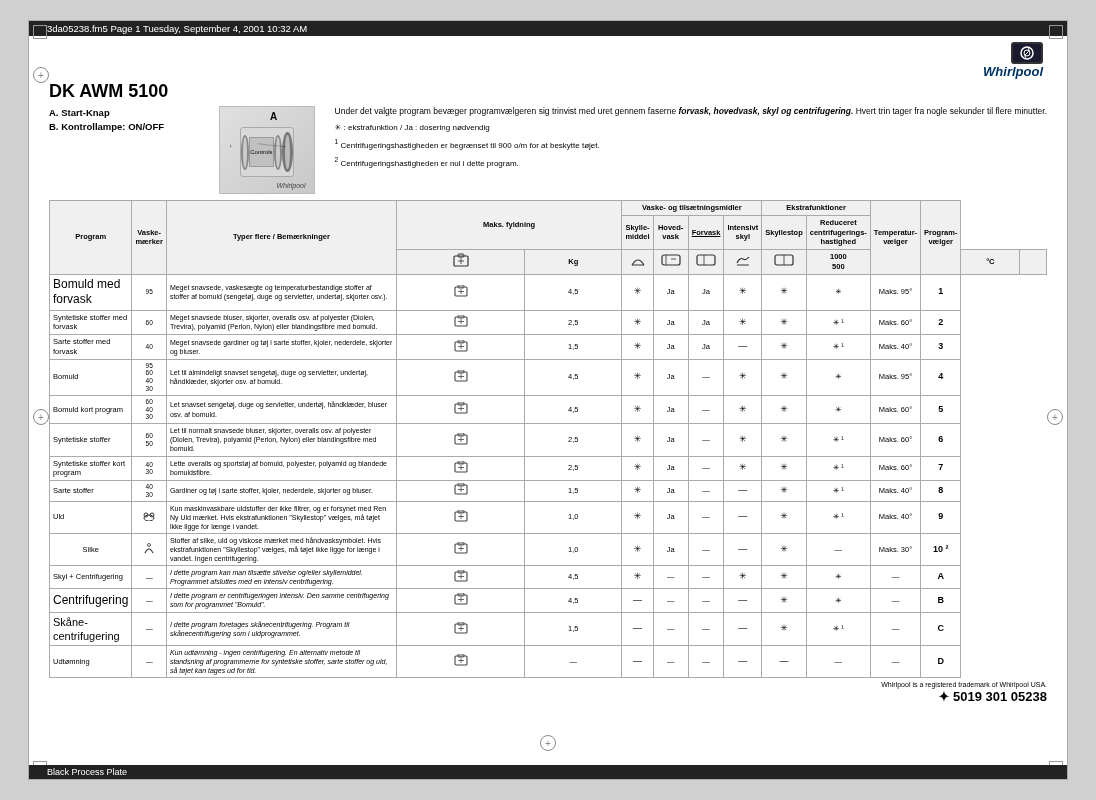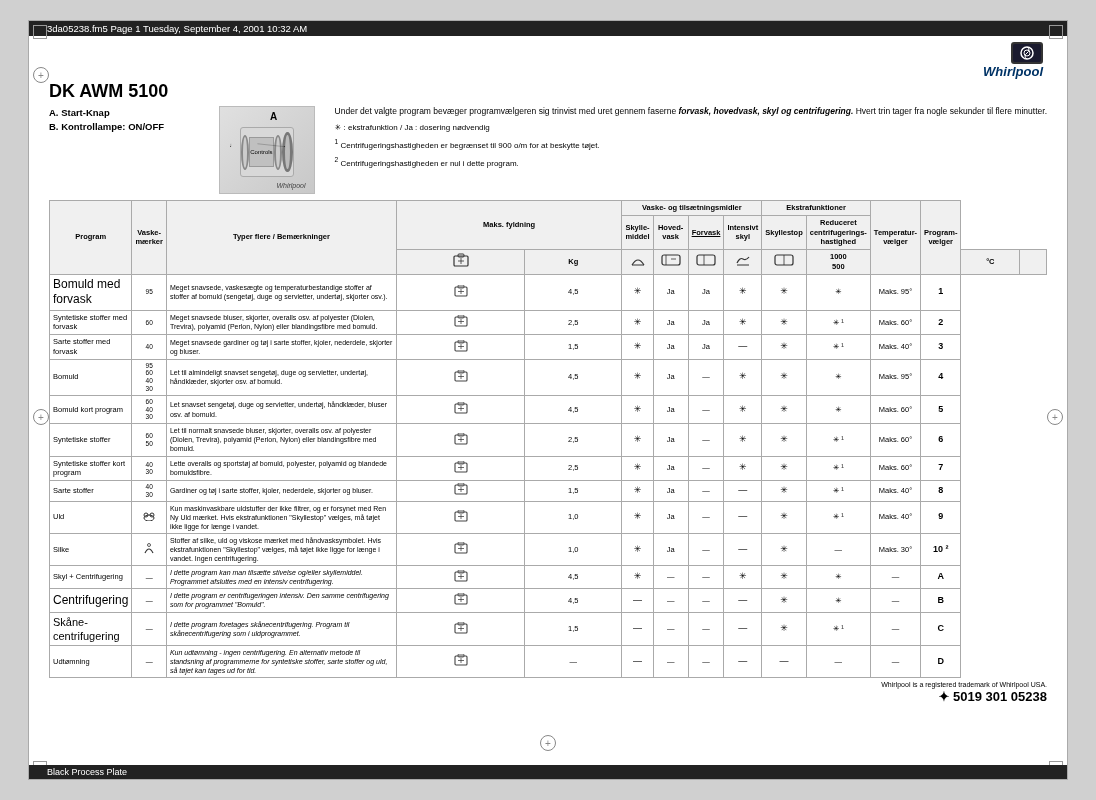--- a/index.html
+++ b/index.html
@@ -537,21 +537,21 @@
       <td style="font-size:9px;">✳</td>
       <td style="font-size:7.5px;">Ja</td>
       <td style="font-size:7.5px;">—</td>
       <td style="font-size:9px;">—</td>
       <td style="font-size:9px;">✳</td>
       <td colspan="2" style="font-size:7.5px;">✳ ¹</td>
       <td style="font-size:7.5px;">Maks. 40°</td>
       <td style="font-weight:bold; font-size:9px;">9</td>
     </tr>
           <tr>
-      <td class="left-align" style="font-size:7.5px;">Silke</td>
+      <td class="left-align" style="font-size:7.5px;text-align:center;">Silke</td>
       <td style="font-size:7px;"><svg width="12" height="12" viewBox="0 0 12 12">
                 <path d="M2 10 Q6 2 10 10" fill="none" stroke="#333" stroke-width="1.2"></path>
                 <circle cx="6" cy="2" r="1.5" fill="none" stroke="#333" stroke-width="0.8"></circle>
               </svg></td>
       <td class="left-align" style="font-size:7px; ">Stoffer af silke, uld og viskose mærket med håndvasksymbolet. Hvis ekstrafunktionen "Skyllestop" vælges, må tøjet ikke ligge for længe i vandet. Ingen centrifugering.</td>
       <td>
         <svg width="14" height="12" viewBox="0 0 14 12">
                 <rect x="1" y="2" width="12" height="9" rx="1" fill="none" stroke="#444" stroke-width="1.1"></rect>
                 <rect x="4" y="0" width="6" height="3" rx="1" fill="none" stroke="#444" stroke-width="0.9"></rect>
                 <line x1="7" y1="4" x2="7" y2="9" stroke="#444" stroke-width="0.8"></line>

